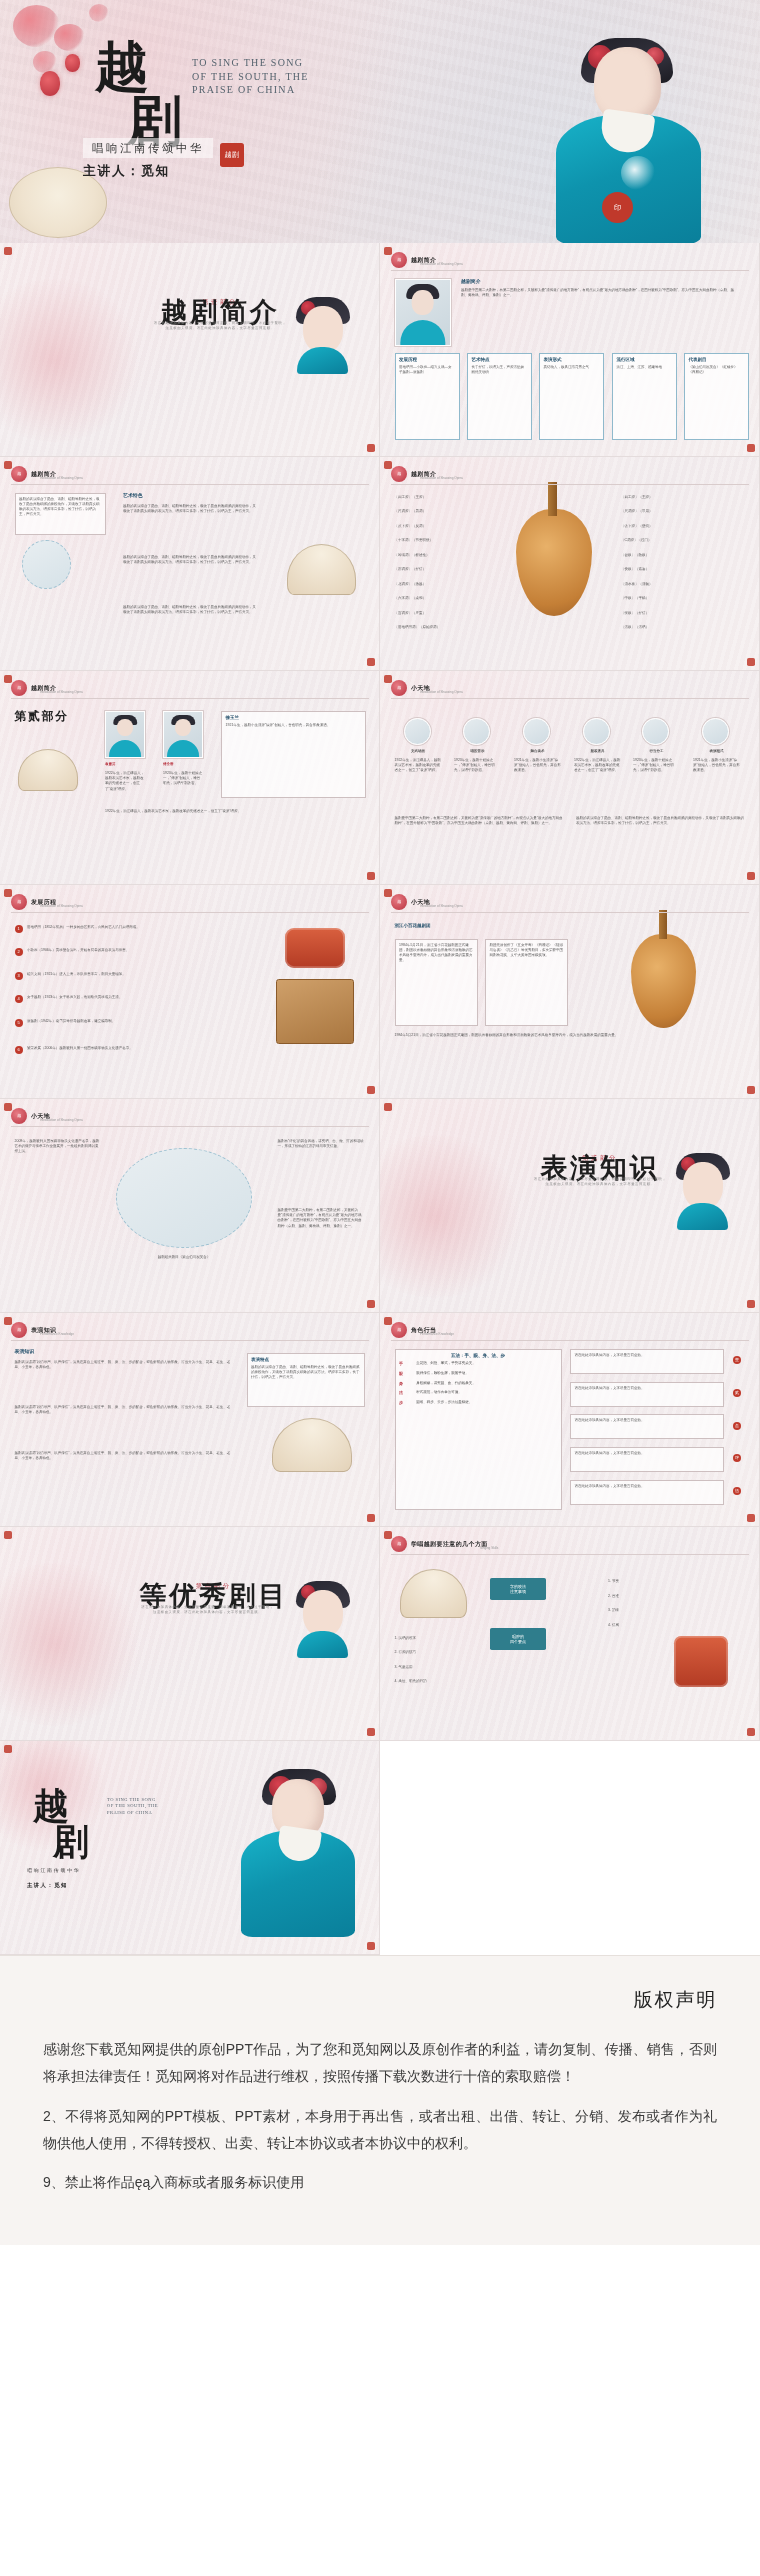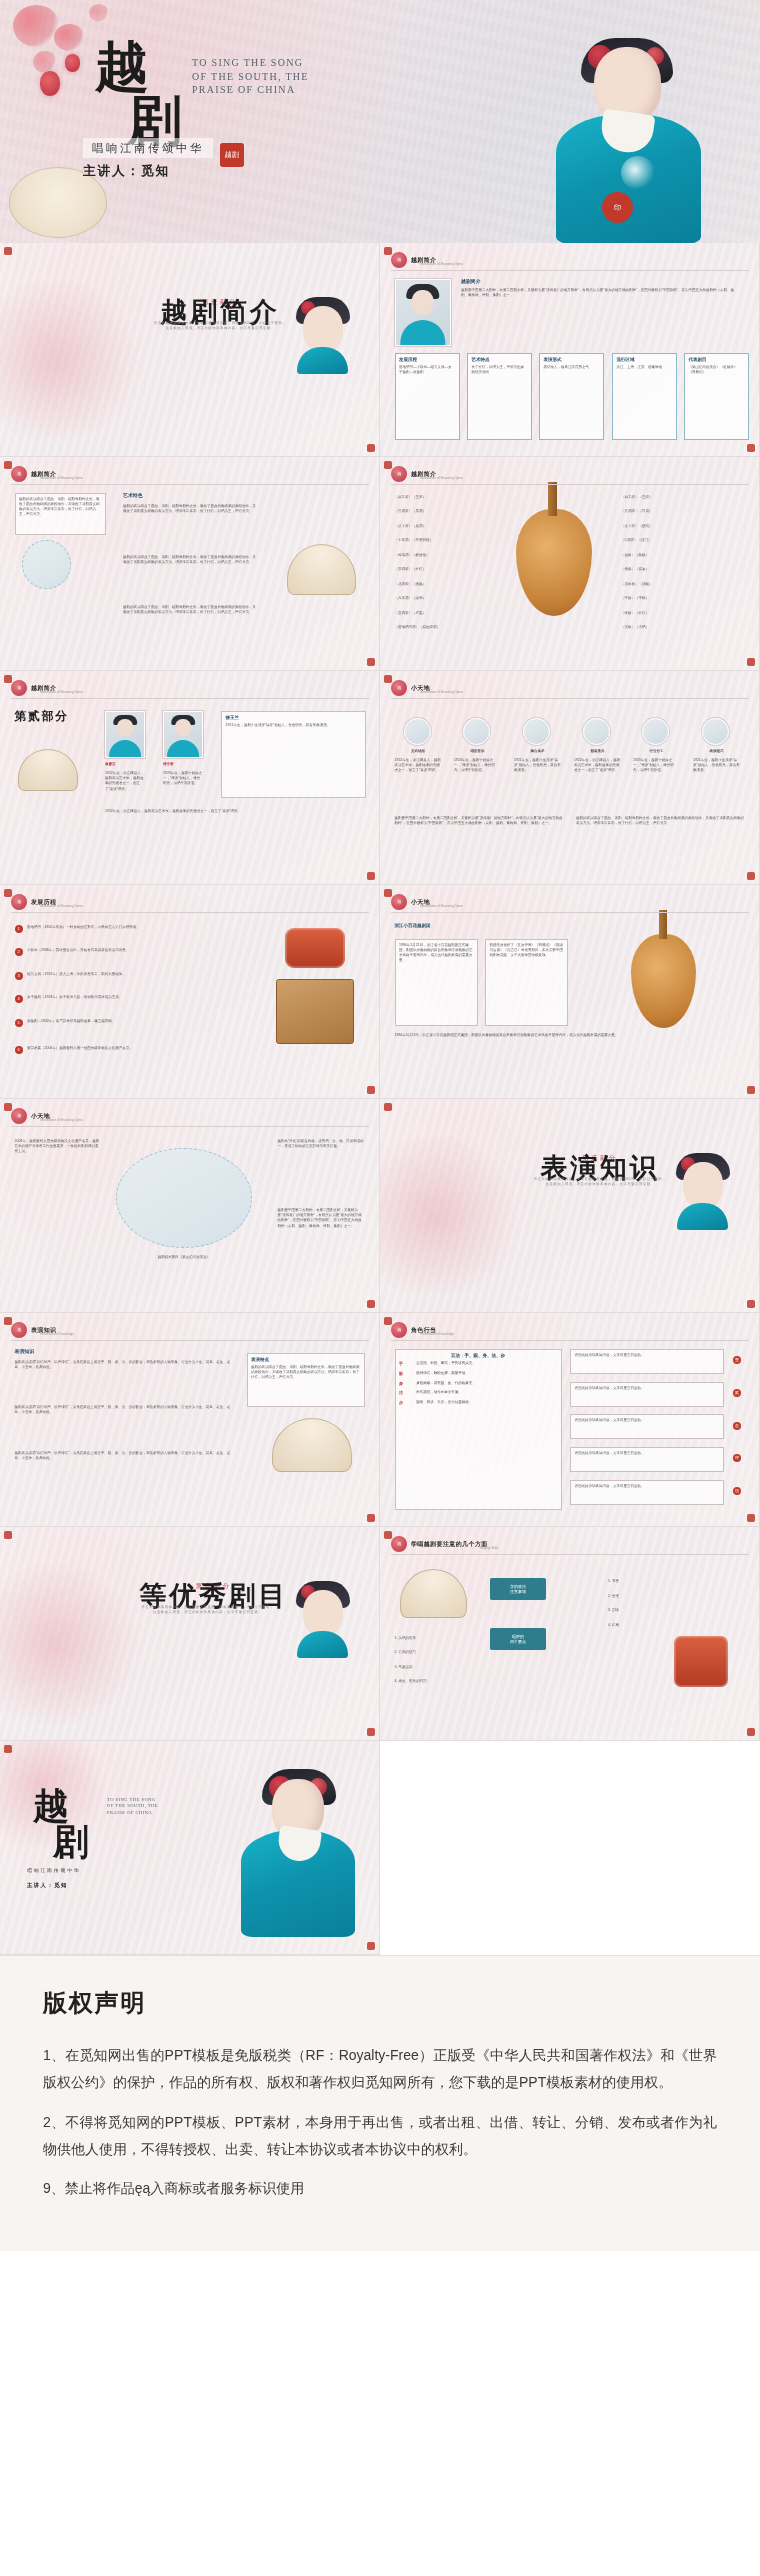--- a/index.html
+++ b/index.html
@@ -229,21 +229,21 @@
   .closing-en{position:absolute;left:107px;top:56px;font-size:4.5px;line-height:6.3px;color:#55636e;letter-spacing:0.5px;z-index:6;font-family:"Liberation Serif",serif;}
   .closing-sub{position:absolute;left:27px;top:127px;font-size:4.9px;letter-spacing:1.8px;color:#333;z-index:6;}
   .closing-pres{position:absolute;left:27px;top:141px;font-size:5.4px;letter-spacing:1.4px;color:#222;font-weight:bold;z-index:6;}
 
   
   .copy {
     width:760px; background:#f7f4f2; padding:27px 43px 36px 43px;
     border-top:0.9px solid #e6e0dc;
   }
   .copy h2 {
-    text-align:left; font-size:24px; font-weight:bold; color:#222; margin:3.6px 0 23.5px 0;
+    text-align:right; font-size:19px; font-weight:normal; color:#222; margin:3.6px 0 23.5px 0;
     letter-spacing:1.8px;
   }
   .copy p {
     font-size:14px; line-height:27px; color:#3a3a3a; margin:0 0 12.7px 0; text-align:justify;
   }
 </style>
 </head>
 <body>
 
 <div class="page">
@@ -719,19 +719,19 @@
         <div class="hf-collar" style="left:49px;top:54px;width:42px;height:33px;"></div>
       </div>
       <div class="cornerdot" style="left:3.6px;top:3.6px;"></div>
       <div class="cornerdot" style="right:3.6px;bottom:3.6px;"></div>
     </div>
 
   </div>
 
   <div class="copy">
     <h2>版权声明</h2>
-    <p>1、在觅知网出售的PPT模板是免版税类（RF：Royalty-Free）正版受《中华人民共和国著作权法》和《世界版权公约》的保护，作品的所有权、版权和著作权归觅知网所有，您下载的是PPT模板素材的使用权。</p>
+    <p>感谢您下载觅知网提供的原创PPT作品，为了您和觅知网以及原创作者的利益，请勿复制、传播、销售，否则将承担法律责任！觅知网将对作品进行维权，按照传播下载次数进行十倍的索取赔偿！</p>
     <p>2、不得将觅知网的PPT模板、PPT素材，本身用于再出售，或者出租、出借、转让、分销、发布或者作为礼物供他人使用，不得转授权、出卖、转让本协议或者本协议中的权利。</p>
     <p>9、禁止将作品ęą入商标或者服务标识使用</p>
   </div>
 
 </div>
 
 
 </body></html>

